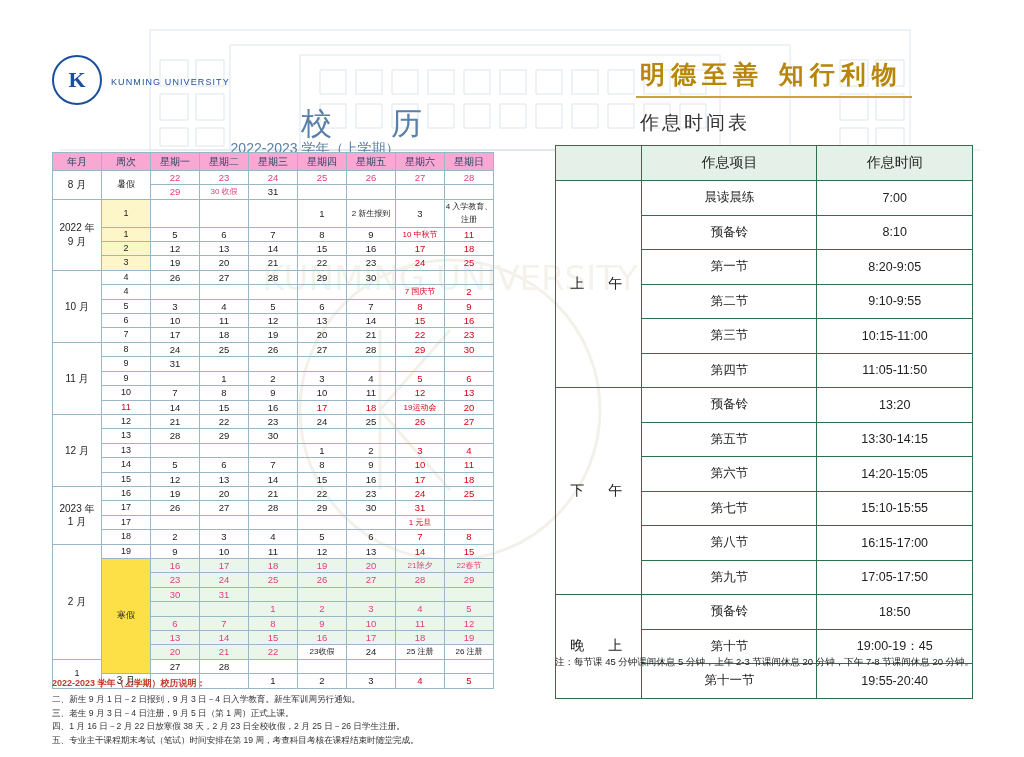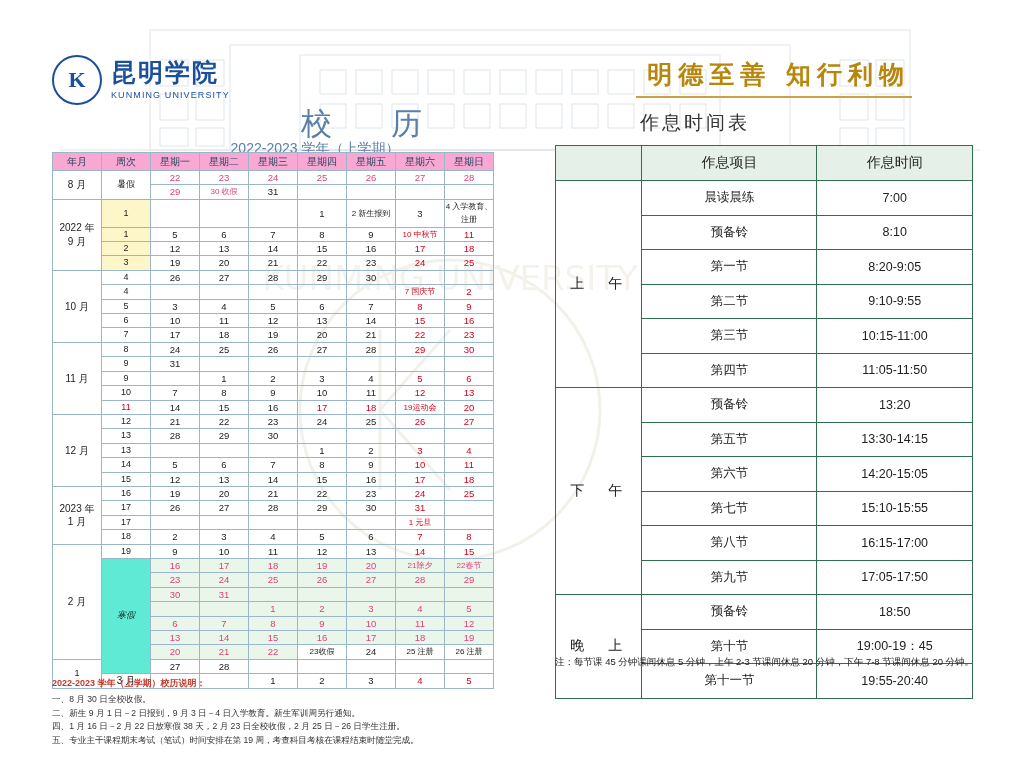--- a/index.html
+++ b/index.html
@@ -27,21 +27,21 @@
   .title-main{
     position:absolute;left:196px;top:103px;width:240px;text-align:right;
     font-size:31px;letter-spacing:14px;color:#5a7fa8;font-family:"DejaVu Sans",sans-serif;
   }
   .title-sub{
     position:absolute;left:180px;top:140px;width:270px;text-align:center;
     font-size:14px;color:#5a7fa8;
   }
 
   .motto{
-    position:absolute;left:640px;top:58px;width:270px;text-align:right;
+    position:absolute;left:640px;top:58px;width:270px;text-align:left;
     font-size:25px;font-weight:bold;color:#b8860b;letter-spacing:6px;
     font-family:"DejaVu Serif",serif;
   }
   .motto-line{position:absolute;left:636px;top:96px;width:276px;height:2px;background:#caa33a;}
   .right-title{
     position:absolute;left:640px;top:110px;width:270px;text-align:left;
     font-size:19px;color:#333;letter-spacing:3px;
   }
 
   
@@ -57,21 +57,21 @@
   }
   .cal .hdr{background:#f9a8d4;font-size:10px;height:17px;line-height:17px;color:#1c3f5c;}
   .col-ym{width:48px;}
   .col-wk{width:26px;}
   .col-d{width:48px;}
   .ym{font-size:10px;}
   .wk{font-size:9px;margin-top:44px;}
   .red{color:#d0021b;}
   .pink{color:#e0407f;}
   .bg-yellow{background:#fdf6c8;}
-  .bg-green{background:#5eead4;font-style:italic;}
+  .bg-green{background:#fde047;}
   .bg-lgreen{background:#eaf6ea;}
   .small{font-size:8px;}
 
   
   .notes{
     position:absolute;left:52px;top:676px;width:470px;font-size:8.6px;line-height:1.62;color:#333;
   }
   .notes .nt-title{color:#c0392b;font-weight:bold;margin-bottom:2px;font-size:9px;}
 
   
@@ -153,21 +153,20 @@
     </g>
     <text x="300" y="90" fill="#ece6da" font-size="34" text-anchor="middle" font-family="DejaVu Sans, sans-serif">KUNMING UNIVERSITY</text>
   </svg>
 </div>
 
 <div class="logo-wrap">
   <div class="logo-mark">
     <span>K</span>
   </div>
   <div>
-    <div class="logo-text-cn">昆明学院</div>
     <div class="logo-text-en">KUNMING UNIVERSITY</div>
   </div>
 </div>
 
 <div class="title-main">校　历</div>
 <div class="title-sub">2022-2023 学年（上学期）</div>
 <div class="motto">明德至善 知行利物</div>
 <div class="motto-line"></div>
 <div class="right-title">作息时间表</div>
 
@@ -535,22 +534,22 @@
         <td class="col-d  ">3</td>
         <td class="col-d red ">4</td>
         <td class="col-d red ">5</td>
       </tr>
     </tbody>
 </table>
 
 <div class="notes">
   <div class="nt-title">2022-2023 学年（上学期）校历说明：</div>
   <div id="notes-list">
-      <div>一、8 月 30 日全校收假。</div>
       <div>二、新生 9 月 1 日－2 日报到，9 月 3 日－4 日入学教育。新生军训周另行通知。</div>
+      <div>三、老生 9 月 3 日－4 日注册，9 月 5 日（第 1 周）正式上课。</div>
       <div>四、1 月 16 日－2 月 22 日放寒假 38 天，2 月 23 日全校收假，2 月 25 日－26 日学生注册。</div>
       <div>五、专业主干课程期末考试（笔试）时间安排在第 19 周，考查科目考核在课程结束时随堂完成。</div>
     </div>
 </div>
 
 <table class="sched">
   <thead>
     <tr>
       <th class="s-hdr s-sec"></th>
       <th class="s-hdr s-item">作息项目</th>

